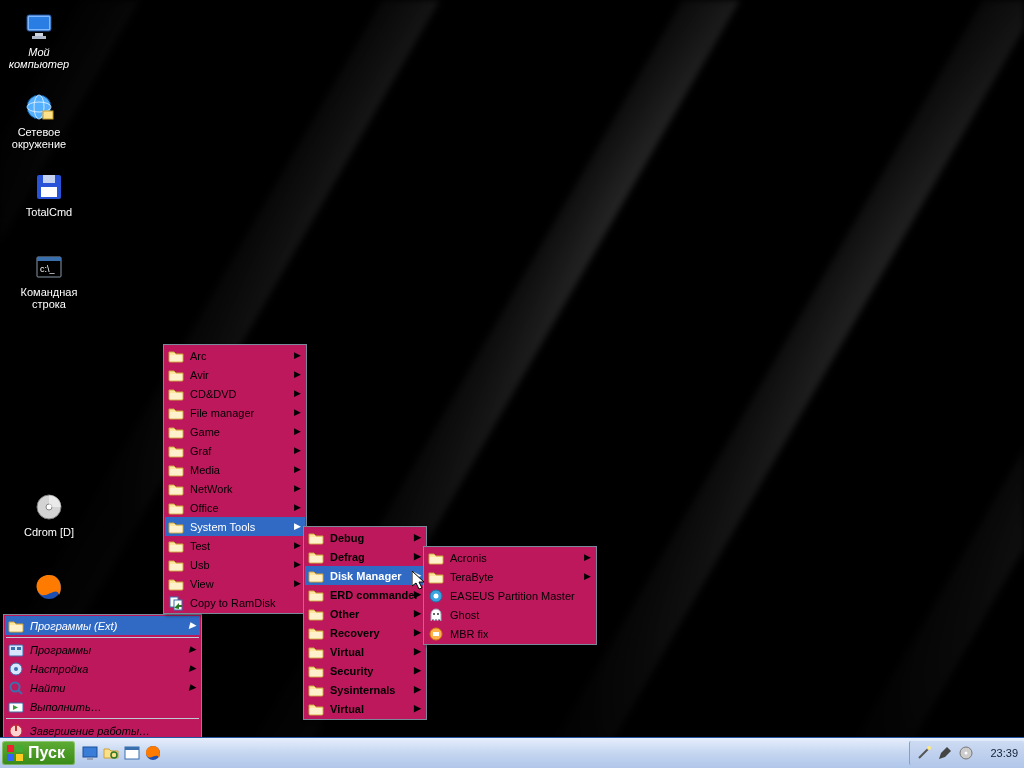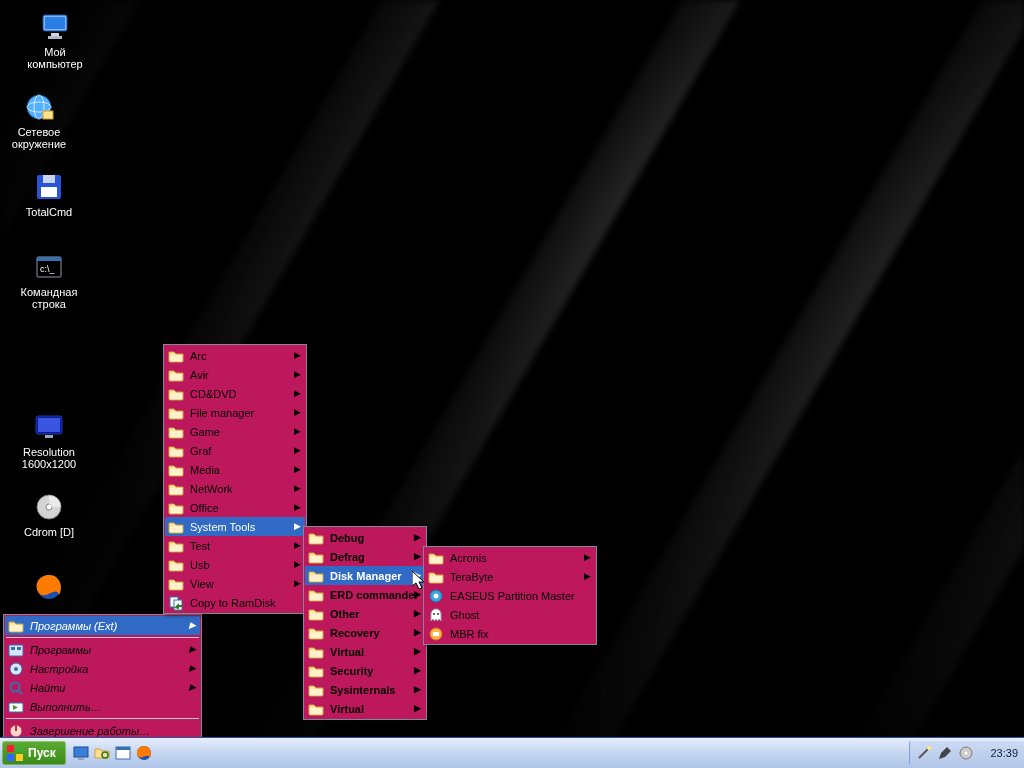--- a/index.html
+++ b/index.html
@@ -29,37 +29,37 @@
   .menu .item .arrow{position:absolute;right:4px;top:4px;font-size:9px;}
   .menu .item.hi{background:#316ac5;color:#fff;}
   .menu .item.hi .arrow{color:#fff;}
   .menu hr{border:none;border-top:1px solid #c0c8d4;margin:2px 1px;}
   
   .taskbar{position:absolute;left:0;right:0;bottom:0;height:30px;
     background:linear-gradient(#e6eefc,#c5d6f0 50%,#b0c6ea);border-top:1px solid #2355a3;
     display:flex;align-items:center;}
   .startbtn{height:24px;margin:0 2px;padding:0 10px 0 4px;border-radius:3px;
     background:linear-gradient(#5eac34,#3a8a18);color:#fff;font-weight:bold;
-    display:flex;align-items:center;gap:4px;font-size:12px;
+    display:flex;align-items:center;gap:4px;font-size:16px;
     box-shadow:inset 0 0 0 1px rgba(255,255,255,.3);}
   .ql{display:flex;align-items:center;gap:3px;margin-left:4px;}
   .ql .qicon{width:18px;height:18px;display:flex;align-items:center;justify-content:center;}
   .tray{margin-left:auto;display:flex;align-items:center;gap:16px;padding:0 6px;
     height:24px;background:linear-gradient(#cddbf3,#b4c8ea);border-left:1px solid #7ea0d8;
     border-radius:2px;}
   .clock{font-size:11px;color:#123;}
   
   svg{display:block}
 </style>
 </head>
 <body>
 
 <div class="wallpaper"></div>
 <div class="desktop" id="desktop">
-    <div class="dicon" style="left: 16px; top: 10px;">
+    <div class="dicon" style="left: 0; top: 10px; font-style: italic;">
       <div class="glyph">
         <svg width="32" height="32">
           <rect x="4" y="4" width="24" height="16" rx="2" fill="#7fb7ff" stroke="#1c4f99"></rect>
           <rect x="6" y="6" width="20" height="12" fill="#2a7de3"></rect>
           <rect x="12" y="22" width="8" height="3" fill="#cfd6e2"></rect>
           <rect x="9" y="25" width="14" height="3" fill="#aeb8c8"></rect>
         </svg>
       </div>
       <div class="lbl">Мой<br>компьютер</div>
     </div>
@@ -86,30 +86,20 @@
     </div>
     <div class="dicon" style="left: 10px; top: 250px;">
       <div class="glyph">
         <svg width="32" height="32">
           <rect x="4" y="6" width="24" height="20" rx="1" fill="#000" stroke="#89a"></rect>
           <rect x="4" y="6" width="24" height="4" fill="#3a6fae"></rect>
           <text x="7" y="21" fill="#fff" font-size="9">c:\_</text>
         </svg>
       </div>
       <div class="lbl">Командная<br>строка</div>
-    </div>
-    <div class="dicon" style="left: 10px; top: 410px;">
-      <div class="glyph">
-        <svg width="32" height="32">
-          <rect x="3" y="5" width="26" height="18" rx="2" fill="#0a1a9a" stroke="#203a9a"></rect>
-          <rect x="5" y="7" width="22" height="14" fill="#3a55e0"></rect>
-          <rect x="12" y="24" width="8" height="3" fill="#9aa3b8"></rect>
-        </svg>
-      </div>
-      <div class="lbl">Resolution<br>1600x1200</div>
     </div>
     <div class="dicon" style="left: 10px; top: 490px;">
       <div class="glyph">
         <svg width="32" height="32">
           <circle cx="16" cy="16" r="12" fill="#d4d4d4" stroke="#7a7a7a"></circle>
           <circle cx="16" cy="16" r="3" fill="#fff" stroke="#888"></circle>
           <path d="M16 4 A12 12 0 0 1 28 16 L16 16 Z" fill="rgba(255,255,255,.5)"></path>
         </svg>
       </div>
       <div class="lbl">Cdrom [D]</div>

